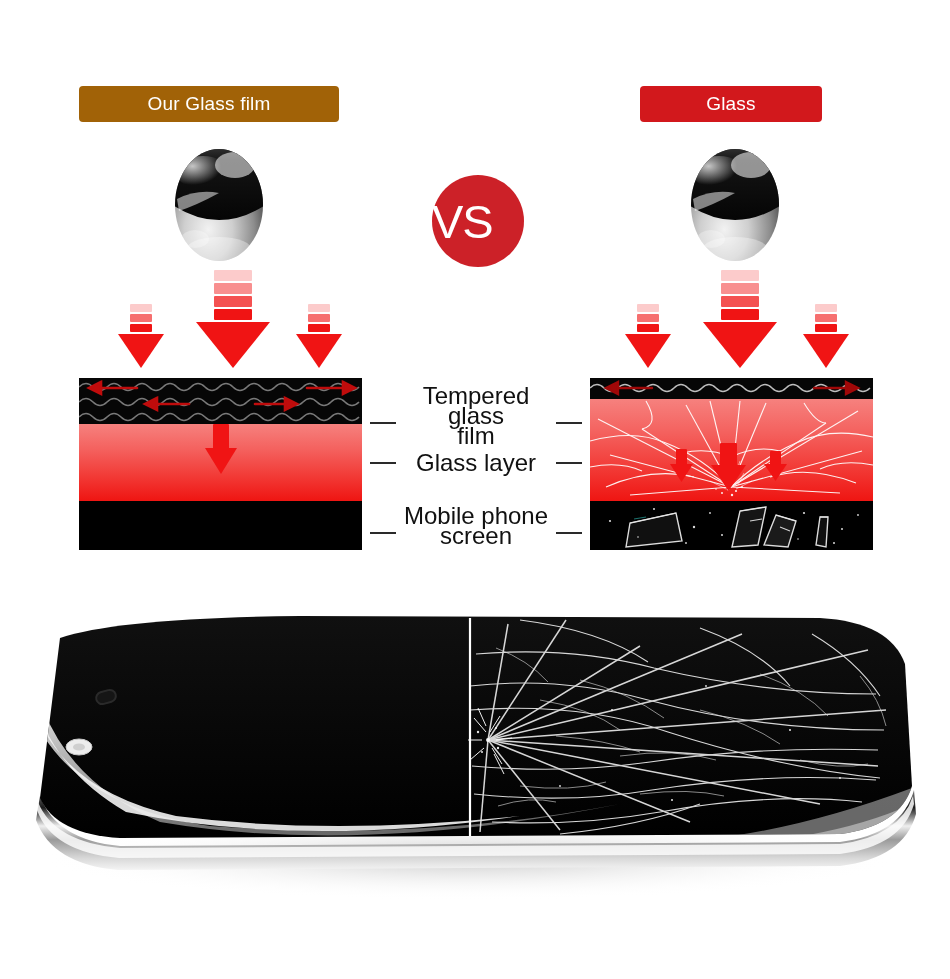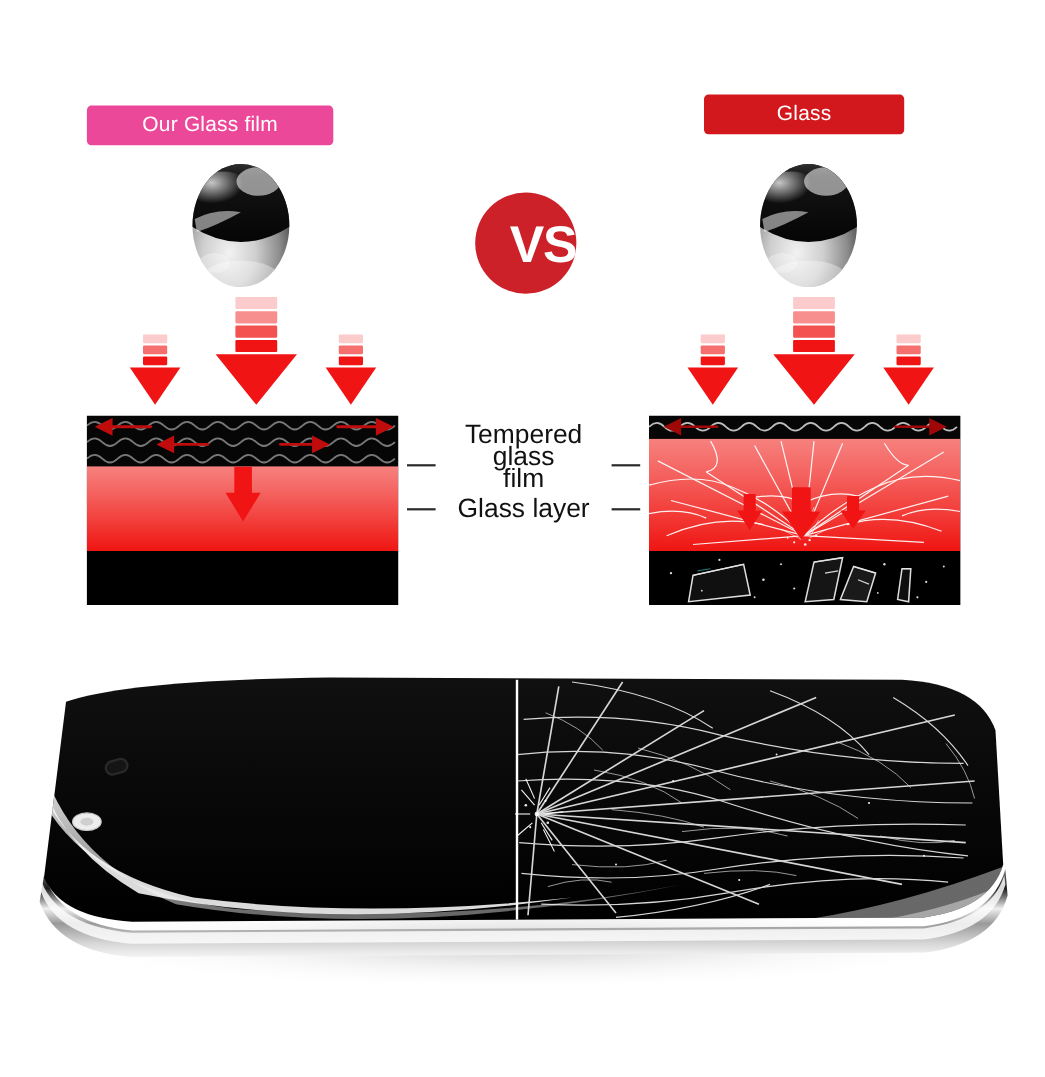--- a/index.html
+++ b/index.html
@@ -3,27 +3,27 @@
 <meta charset="utf-8">
 <style>
   html,body{margin:0;padding:0;background:#fff;}
   body{width:950px;height:979px;position:relative;overflow:hidden;
        font-family:"Liberation Sans",sans-serif;}
 
   
   .pill{position:absolute;height:36px;border-radius:4px;
         display:flex;align-items:center;justify-content:center;
         color:#fff;font-size:19px;letter-spacing:.2px;}
-  #pill-left {left:79px;top:96px;width:224px;background:#ec4899;}
+  #pill-left {left:79px;top:86px;width:260px;background:#a16207;}
   #pill-right{left:640px;top:86px;width:182px;background:#D2181C;}
 
   
   #vs{position:absolute;left:432px;top:175px;width:92px;height:92px;
       border-radius:50%;background:#CC2128;display:flex;align-items:center;
-      justify-content:flex-end;color:#fff;font-size:47px;font-weight:bold;
+      justify-content:flex-start;color:#fff;font-size:47px;font-weight:normal;
       letter-spacing:-1px;}
 
   
   .ball{position:absolute;width:92px;height:120px;}
   #ball-left {left:173px;top:143px;}
   #ball-right{left:689px;top:143px;}
 
   
   .arrows{position:absolute;height:70px;}
   #arrows-left {left:118px;top:298px;width:205px;}
@@ -345,20 +345,28 @@
     </span>
     <span class="dash" style="width:26px;margin-top:14px;"></span>
   </div>
 
   <div class="legrow" style="top:75px;">
     <span class="dash" style="width:26px;"></span>
     <span class="legtxt" style="flex:1;">Glass layer</span>
     <span class="dash" style="width:26px;"></span>
   </div>
 
+  <div class="legrow" style="top:128px;">
+    <span class="dash" style="width:26px;margin-top:14px;"></span>
+    <span class="legtxt" style="flex:1;">
+      <span>Mobile phone</span><br>
+      <span>screen</span>
+    </span>
+    <span class="dash" style="width:26px;margin-top:14px;"></span>
+  </div>
 </div>
 
 <div id="phone">
   <svg width="950" height="330" viewBox="0 0 950 330">
     <defs>
       <linearGradient id="edgeChrome" x1="0" y1="0" x2="0" y2="1">
         <stop offset="0%" stop-color="#7d7d7d"></stop>
         <stop offset="22%" stop-color="#1b1b1b"></stop>
         <stop offset="45%" stop-color="#efefef"></stop>
         <stop offset="62%" stop-color="#9a9a9a"></stop>

